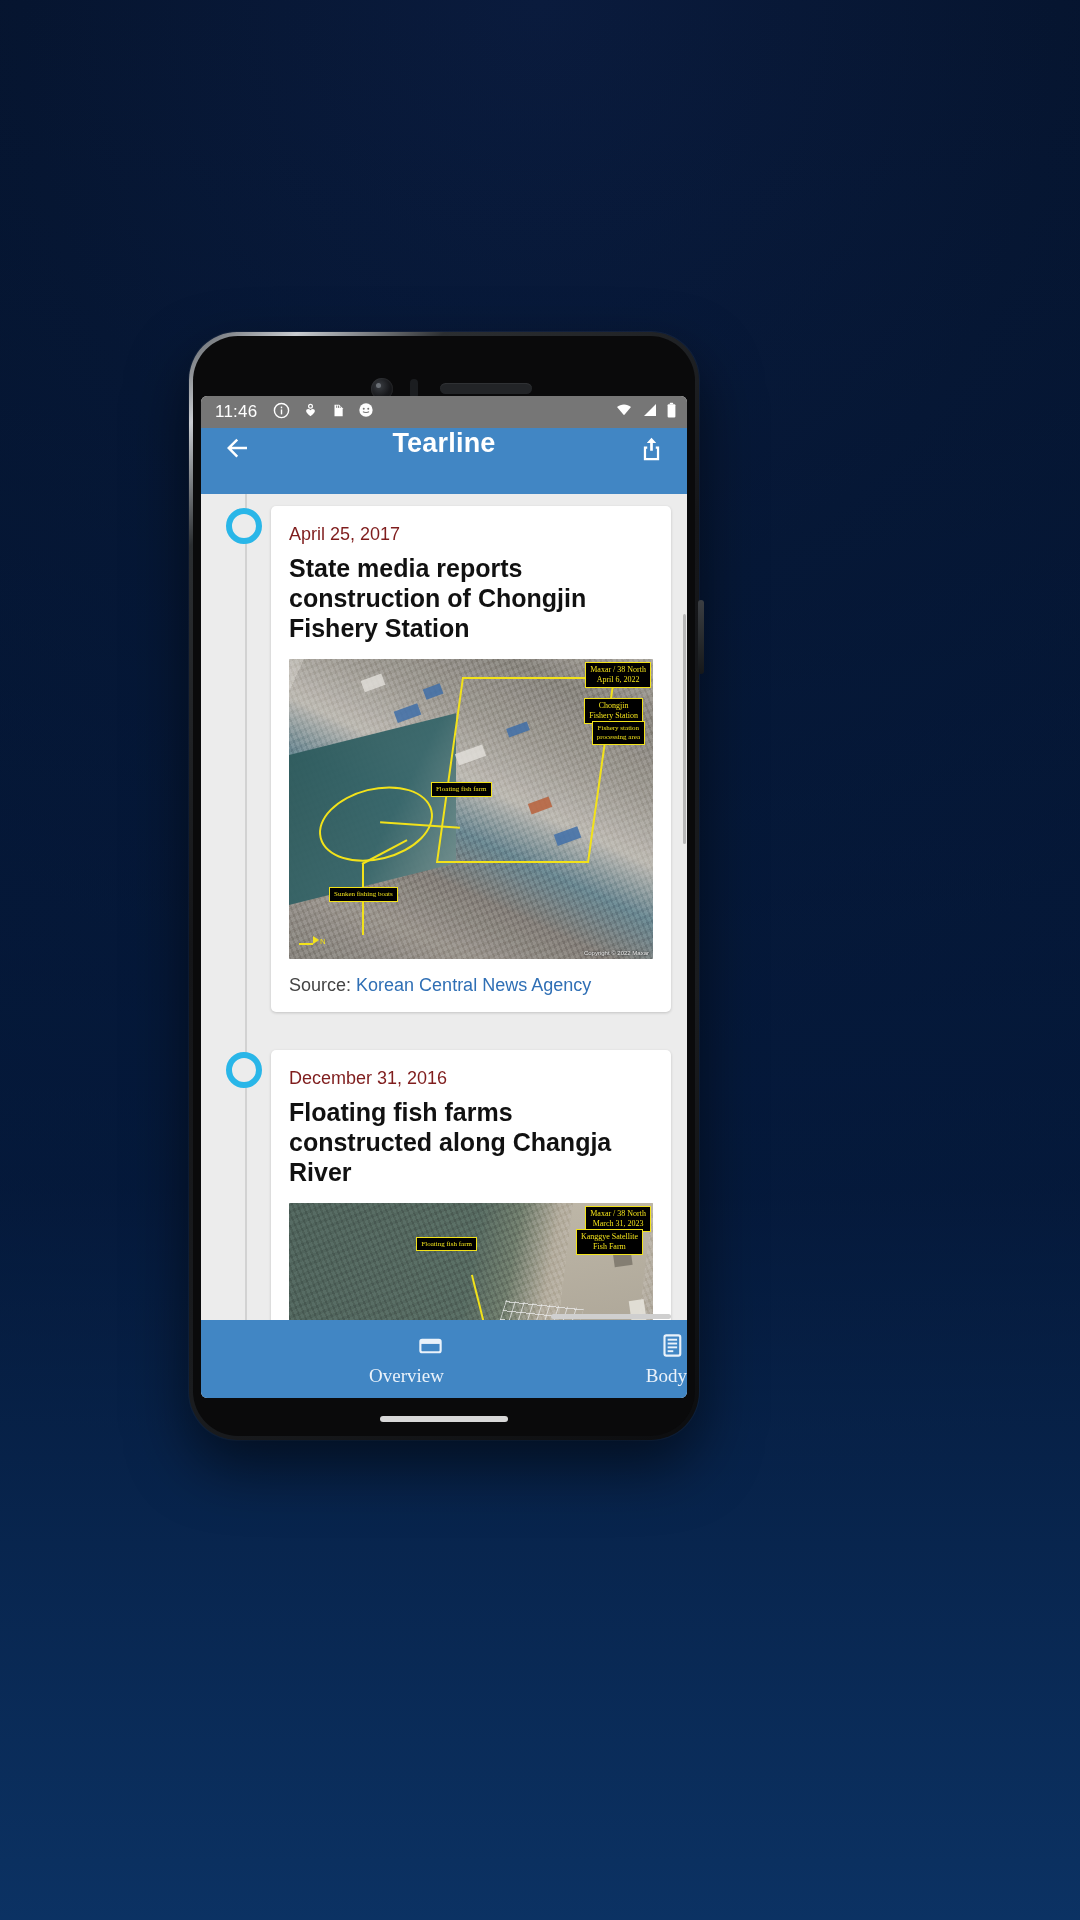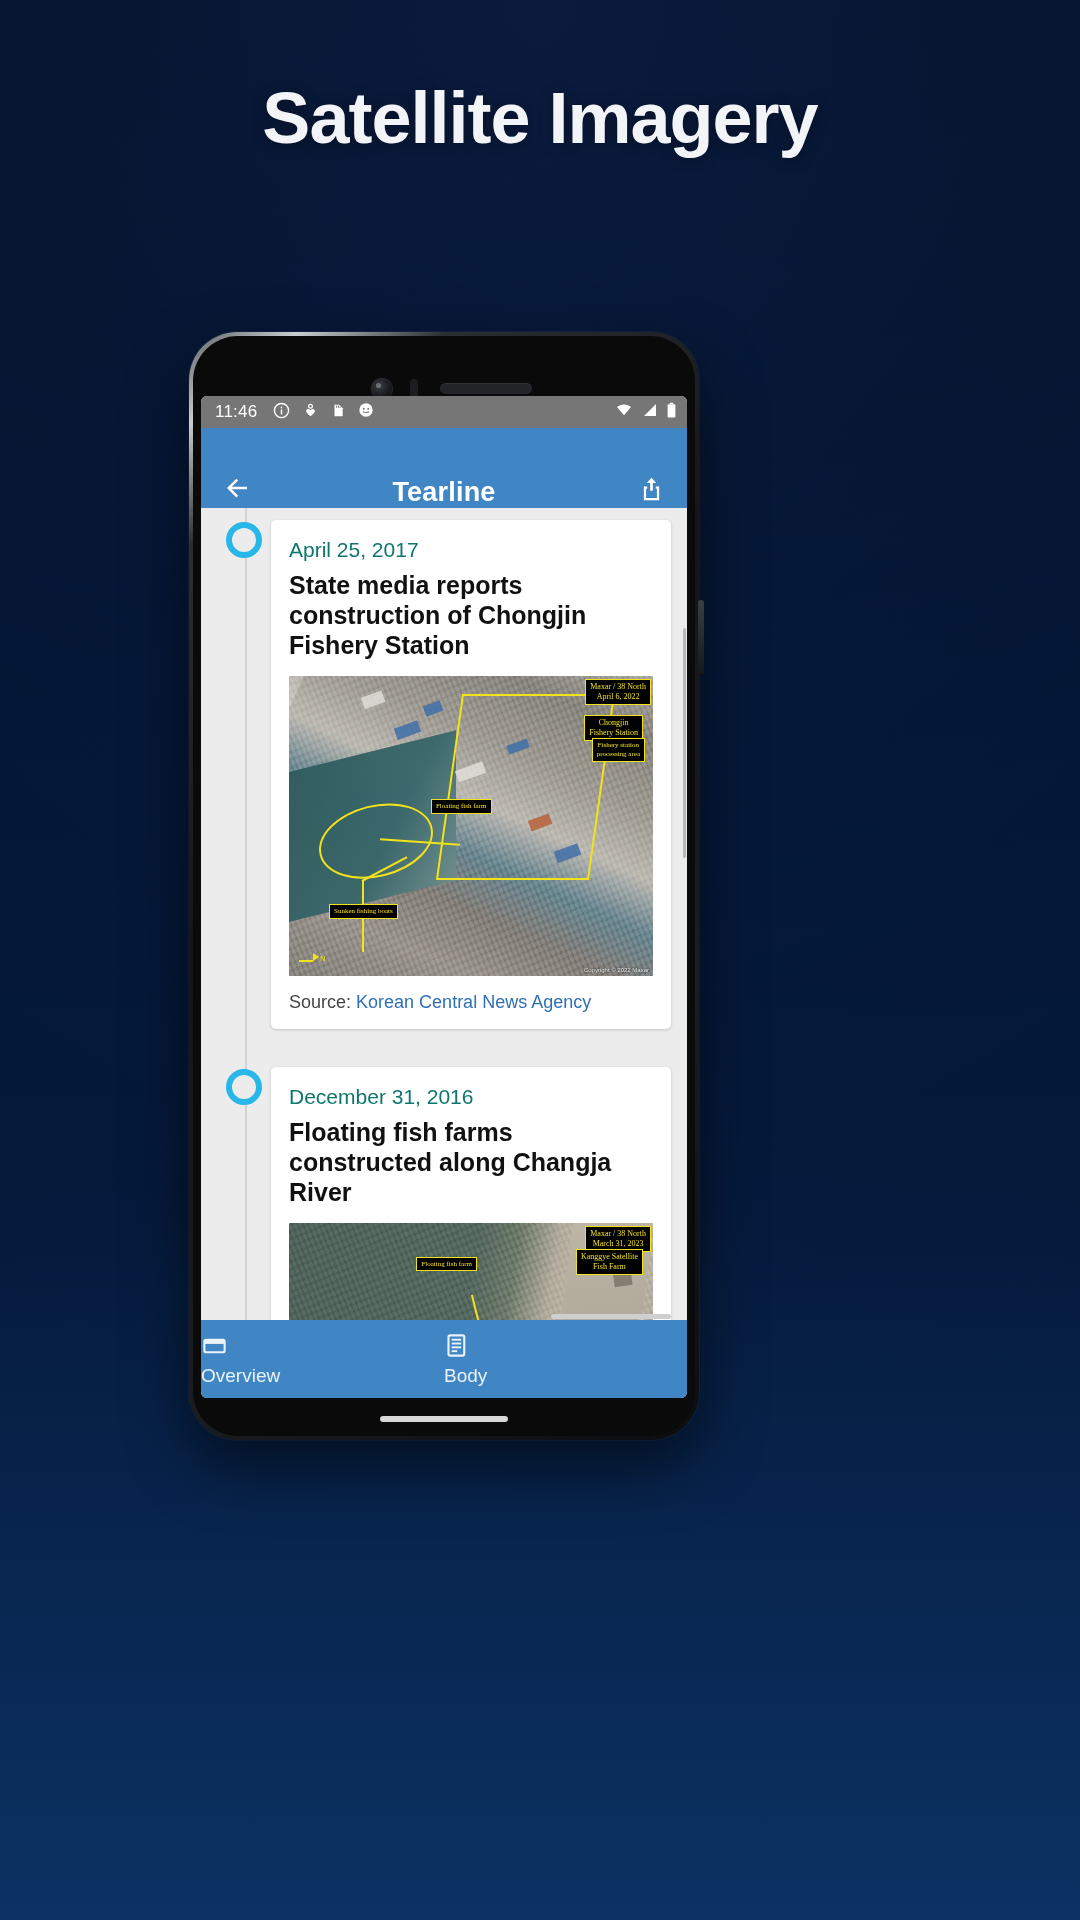--- a/index.html
+++ b/index.html
@@ -89,22 +89,22 @@
     color:#fff; font-size:16px;
   }
   .sb-time{ font-size:17px; letter-spacing:.2px; }
   .sb-left-icons{ display:flex; align-items:center; gap:13px; margin-left:16px; }
   .sb-spacer{ flex:1; }
   .sb-right-icons{ display:flex; align-items:center; gap:7px; }
   .ic{ display:inline-block; }
 
   
   .appbar{
-    flex:0 0 auto; height:80px; background:#4186c4;
-    display:flex; align-items:flex-end; padding:0 16px;
+    flex:0 0 auto; height:66px; background:#4186c4;
+    display:flex; align-items:flex-start; padding:0 16px;
     position:relative;
   }
   .appbar-title{
     position:absolute; left:0; right:0; text-align:center;
     color:#ffffff; font-size:27px; font-weight:700; letter-spacing:.2px;
     pointer-events:none;
   }
   .appbar-btn{ width:40px; height:40px; display:flex; align-items:center; justify-content:center; position:relative; z-index:2; cursor:pointer; }
   .appbar-right{ margin-left:auto; }
 
@@ -120,21 +120,21 @@
     position:absolute; left:25px; top:14px; width:36px; height:36px;
     border-radius:50%; background:#ececec;
     border:6px solid #29b6e8; z-index:2;
   }
   .card{
     margin-left:70px; background:#fff; border-radius:5px;
     box-shadow:0 1px 3px rgba(0,0,0,.18);
     padding:18px 18px 0 18px;
     overflow:hidden;
   }
-  .card-date{ color:#0f766e; font-size:21px; margin-bottom:8px; }
+  .card-date{ color:#7f1d1d; font-size:18px; margin-bottom:8px; }
   .card-title{
     color:#111; font-size:25px; font-weight:700; line-height:1.2;
     margin-bottom:16px;
   }
   .card-src{
     font-size:18px; color:#444; padding:16px 0 16px 0;
   }
   .card-src a{ color:#2f6fb5; text-decoration:none; }
 
   
@@ -186,22 +186,22 @@
     font-size:6px; text-shadow:0 0 2px #000;
   }
   .northarrow{ position:absolute; left:10px; bottom:10px; color:#f2e21a; font-size:9px; }
 
   
   .bottomnav{
     flex:0 0 auto; height:78px; background:#4186c4;
     display:flex; align-items:stretch; position:relative;
   }
   .navitem{
-    flex:1; display:flex; flex-direction:column; align-items:flex-start; justify-content:center;
-    color:#eaf2fa; gap:6px; cursor:pointer;
+    flex:1; display:flex; flex-direction:column; align-items:flex-end; justify-content:center;
+    color:#eaf2fa; gap:6px; cursor:pointer;font-family:Liberation Serif, serif;
   }
   .navitem.active{ color:#ffffff; }
   .navlabel{ font-size:19px; }
   .navitem.active .navlabel{ font-weight:400; }
   .scrollhint{
     position:absolute; right:16px; top:-6px; width:120px; height:5px;
     border-radius:3px; background:#cfcfcf;
   }
 
   .gesturebar{
@@ -217,21 +217,21 @@
     border-radius:2px; background:rgba(0,0,0,.22);
   }
 </style>
 </head>
 <body>
 
 <div class="bg-wash"></div>
 
 <div class="hero">
   <h1>
-    <span>Satellite Imagery</span><br>
+    <br>
   </h1>
 </div>
 
 <div class="phone">
   <div class="sidebtn"></div>
   <div class="phone-inner">
 
     <div class="notch-area">
       <div class="camera"></div>
       <div class="sensor"></div>

